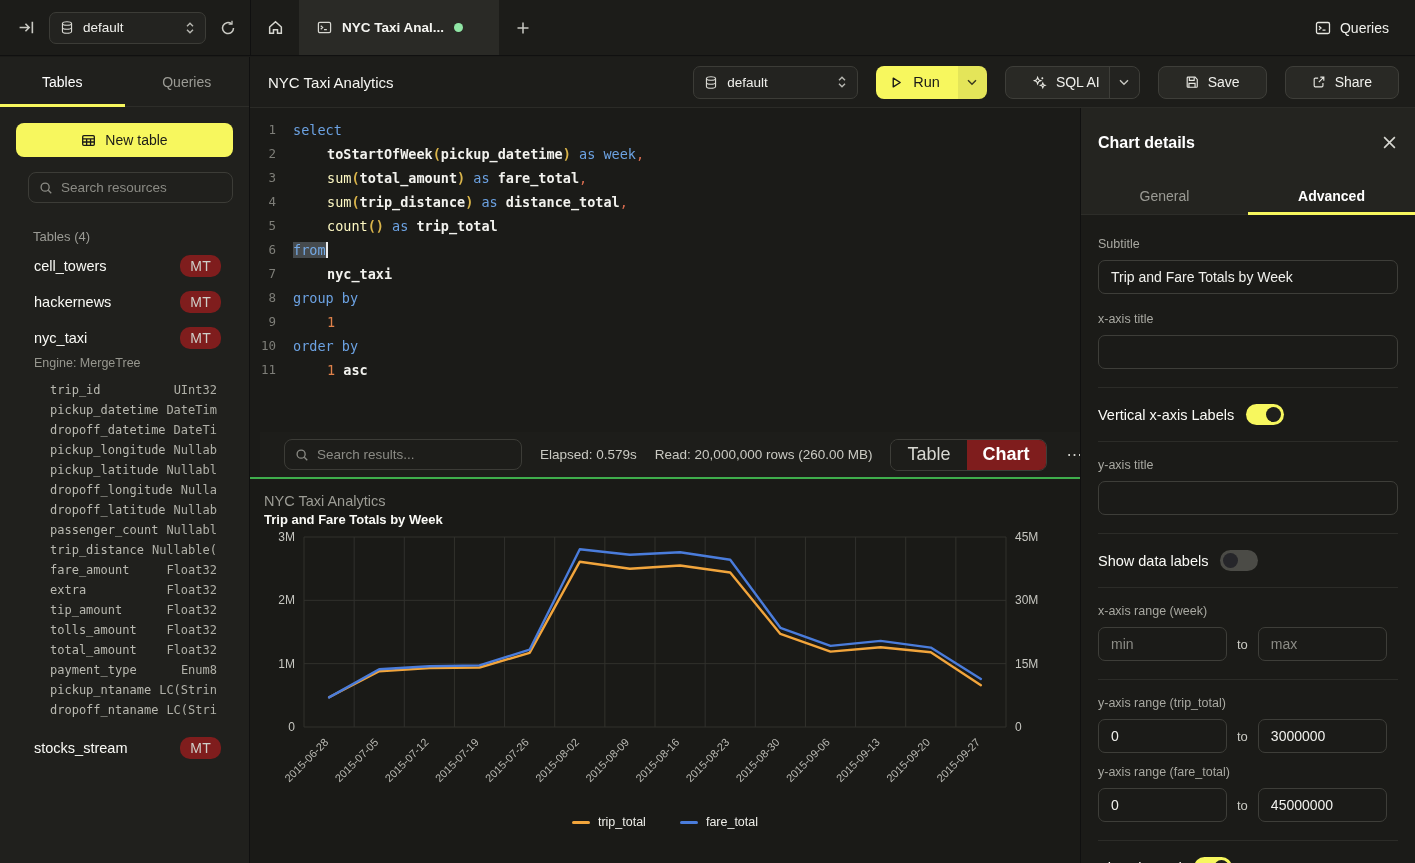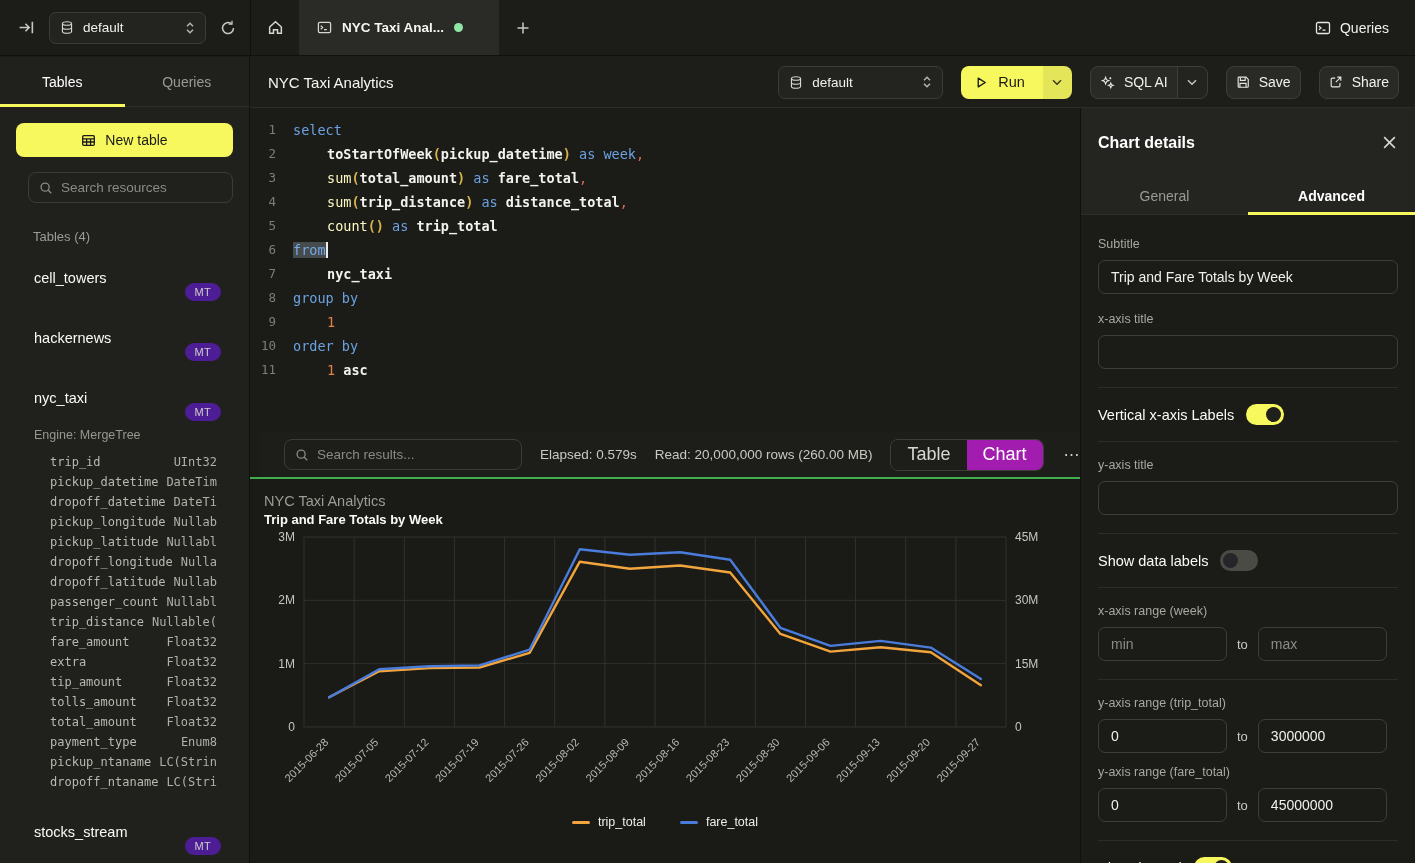--- a/index.html
+++ b/index.html
@@ -29,35 +29,35 @@
   .side-tab.active::after { content:""; position:absolute; left:0; right:0; bottom:-1px; height:3px; background:#f7f75e; }
   .side-body { padding:16px; }
   .new-table-btn { width:100%; height:34px; background:#f7f75e; color:#1b1b17; border:none; border-radius:8px; font-size:14px; display:flex; align-items:center; justify-content:center; gap:9px; cursor:pointer; font-family:inherit; }
   .search-box { margin-top:15px; height:31px; border:1px solid #3c3c37; border-radius:8px; display:flex; align-items:center; gap:8px; padding:0 10px; color:#8b8b85;margin-left:12px; }
   .search-box input { background:transparent; border:none; outline:none; color:#e8e8e4; font-size:13.5px; width:100%; font-family:inherit; }
   .search-box input::placeholder { color:#8b8b85; }
   .section-title { margin:26px 0 4px 17px; font-size:13px; color:#9b9b95; }
   .tables-list { padding:0 0 0 1px; }
   .table-row { display:flex; align-items:center; justify-content:space-between; padding:7px 12px 7px 17px; cursor:pointer; border-radius:6px; }
   .table-row .tname { font-size:14.5px; color:#fafaf6; }
-  .mt-badge { background:#4c1d95; color:#cfcfc9; font-size:11px; letter-spacing:.3px; padding:3px 10px; border-radius:10px;margin-top:28px; }
+  .mt-badge { background:#7f1d1d; color:#cfcfc9; font-size:14px; letter-spacing:.3px; padding:3px 10px; border-radius:10px; }
   .engine-line { padding:0 0 6px 17px; font-size:12.5px; color:#97978f; }
   .cols { padding:4px 16px 10px 33px; font-family:"DejaVu Sans Mono", monospace; font-size:12px; }
   .col-row { display:flex; justify-content:space-between; line-height:20px; color:#b9b9b1; white-space:nowrap; overflow:hidden; }
   .col-row .ctype { color:#b0b0a8; margin-left:8px; }
 
   
   .main-header { position:absolute; left:250px; top:57px; width:1165px; height:51px; background:#1d1d1a; border-bottom:1px solid #2b2b27; display:flex; align-items:center; padding:0 16px 0 18px; }
   .page-title { font-size:15px; color:#f5f5f1; }
   .toolbar { margin-left:auto; display:flex; align-items:center; gap:18px; }
   .toolbar .db-select { width:165px; height:33px; }
   .run-btn { display:flex; height:33px; border-radius:8px; overflow:hidden; cursor:pointer; }
   .run-main { display:flex; align-items:center; gap:10px; background:#f7f75e; color:#1b1b17; padding:0 18px 0 14px; font-size:14.5px; }
   .run-caret { width:29px; background:#e4e559; color:#3c3c20; display:flex; align-items:center; justify-content:center; }
-  .tool-btn { height:33px; display:flex; align-items:center; gap:9px; background:#292925; border:1px solid #3e3e39; border-radius:8px; color:#f0f0ec; padding:0 9px; font-size:14px; cursor:pointer; font-family:inherit; }
+  .tool-btn { height:33px; display:flex; align-items:center; gap:9px; background:#292925; border:1px solid #3e3e39; border-radius:8px; color:#f0f0ec; padding:0 26px; font-size:14px; cursor:pointer; font-family:inherit; }
   .sqlai-btn { padding-right:0; }
   .sqlai-caret { align-self:stretch; width:30px; display:flex; align-items:center; justify-content:center; border-left:1px solid #3e3e39; color:#c9c9c3; background:#232320; border-radius:0 8px 8px 0; }
 
   
   .editor { position:absolute; left:250px; top:108px; width:830px; height:324px; background:#1b1b18; padding:10px 0 0 0; font-family:"DejaVu Sans Mono", monospace; font-size:13.5px; cursor:text; }
   .code-line { display:flex; line-height:24px; white-space:pre; }
   .ln { width:26px; text-align:right; color:#7e7e78; margin-right:17px; font-size:12.5px; flex:none; user-select:none; }
   .indent { display:inline-block; width:34px; position:relative; }
   .indent.guide::before { content:""; position:absolute; left:7px; top:0; bottom:0; border-left:1px solid #3a3a35; }
   .tok-kw { color:#6ca2e2; }
@@ -68,21 +68,21 @@
   .tok-com { color:#d96c4f; }
   .tok-sel { color:#74a9e4; background:rgba(130,142,156,.42); }
   .caret { display:inline-block; width:2px; height:16px; background:#ececе6; background:#ececec; vertical-align:-3px; }
 
   
   .results-bar { position:absolute; left:260px; top:432px; width:830px; height:45px; background:#1d1d1a; display:flex; align-items:center; padding:0 12px 0 12px; gap:18px; }
   .results-bar .search-box { margin-top:0; width:238px; flex:none; }
   .meta-text { font-size:13.5px; color:#c9c9c2; white-space:nowrap; }
   .seg { margin-left:auto; display:flex; border:1px solid #3e3e39; border-radius:8px; overflow:hidden; height:32px; flex:none; }
   .seg-item { display:flex; align-items:center; padding:0 16px; font-size:18px; color:#d8d8d2; cursor:pointer; background:#1d1d1a; }
-  .seg-item.active { background:#a21caf; color:#fff; }
+  .seg-item.active { background:#7f1d1d; color:#fff;font-weight:bold; }
   .ellipsis-btn { background:none; border:none; color:#cfcfc9; font-size:16px; cursor:pointer; padding:0 2px; flex:none; letter-spacing:1px; }
   .green-line { position:absolute; left:250px; top:477px; width:830px; height:2px; background:#3fae4c; }
 
   
   .chart-card { position:absolute; left:250px; top:479px; width:830px; height:384px; background:#1a1a17; padding:14px 14px 0 14px; }
   .chart-title { font-size:14.5px; color:#9c9c95; }
   .chart-subtitle { font-size:13px; color:#fafaf6; font-weight:bold; margin-top:3px; }
   .chart-svg text { font-family:"Liberation Sans", sans-serif; }
   .legend { display:flex; justify-content:center; gap:34px; margin-top:-6px; }
   .legend-item { display:flex; align-items:center; gap:8px; cursor:pointer; }

